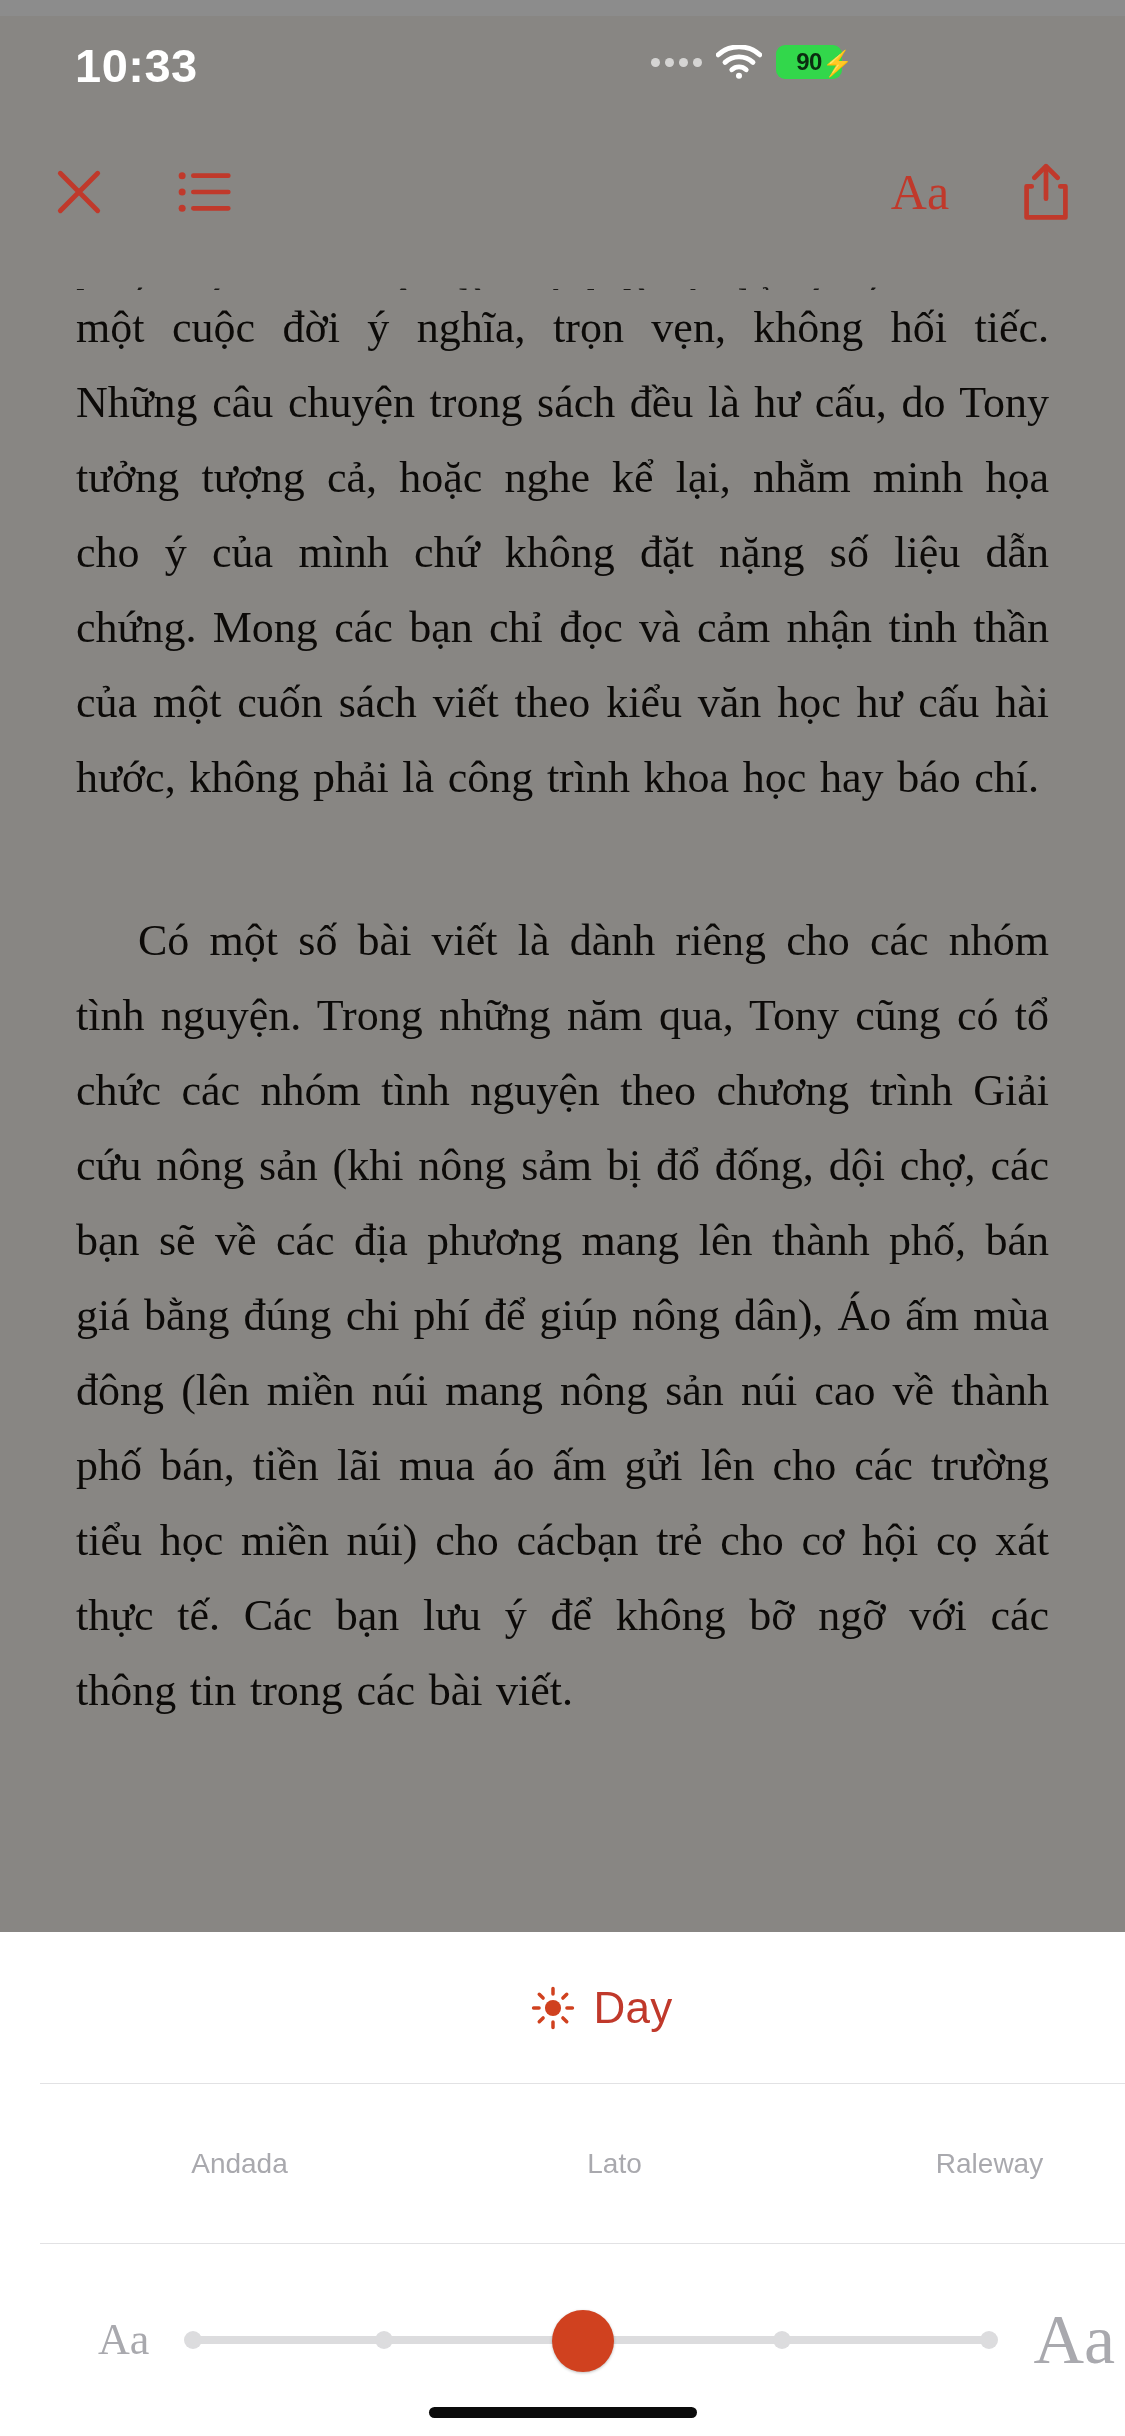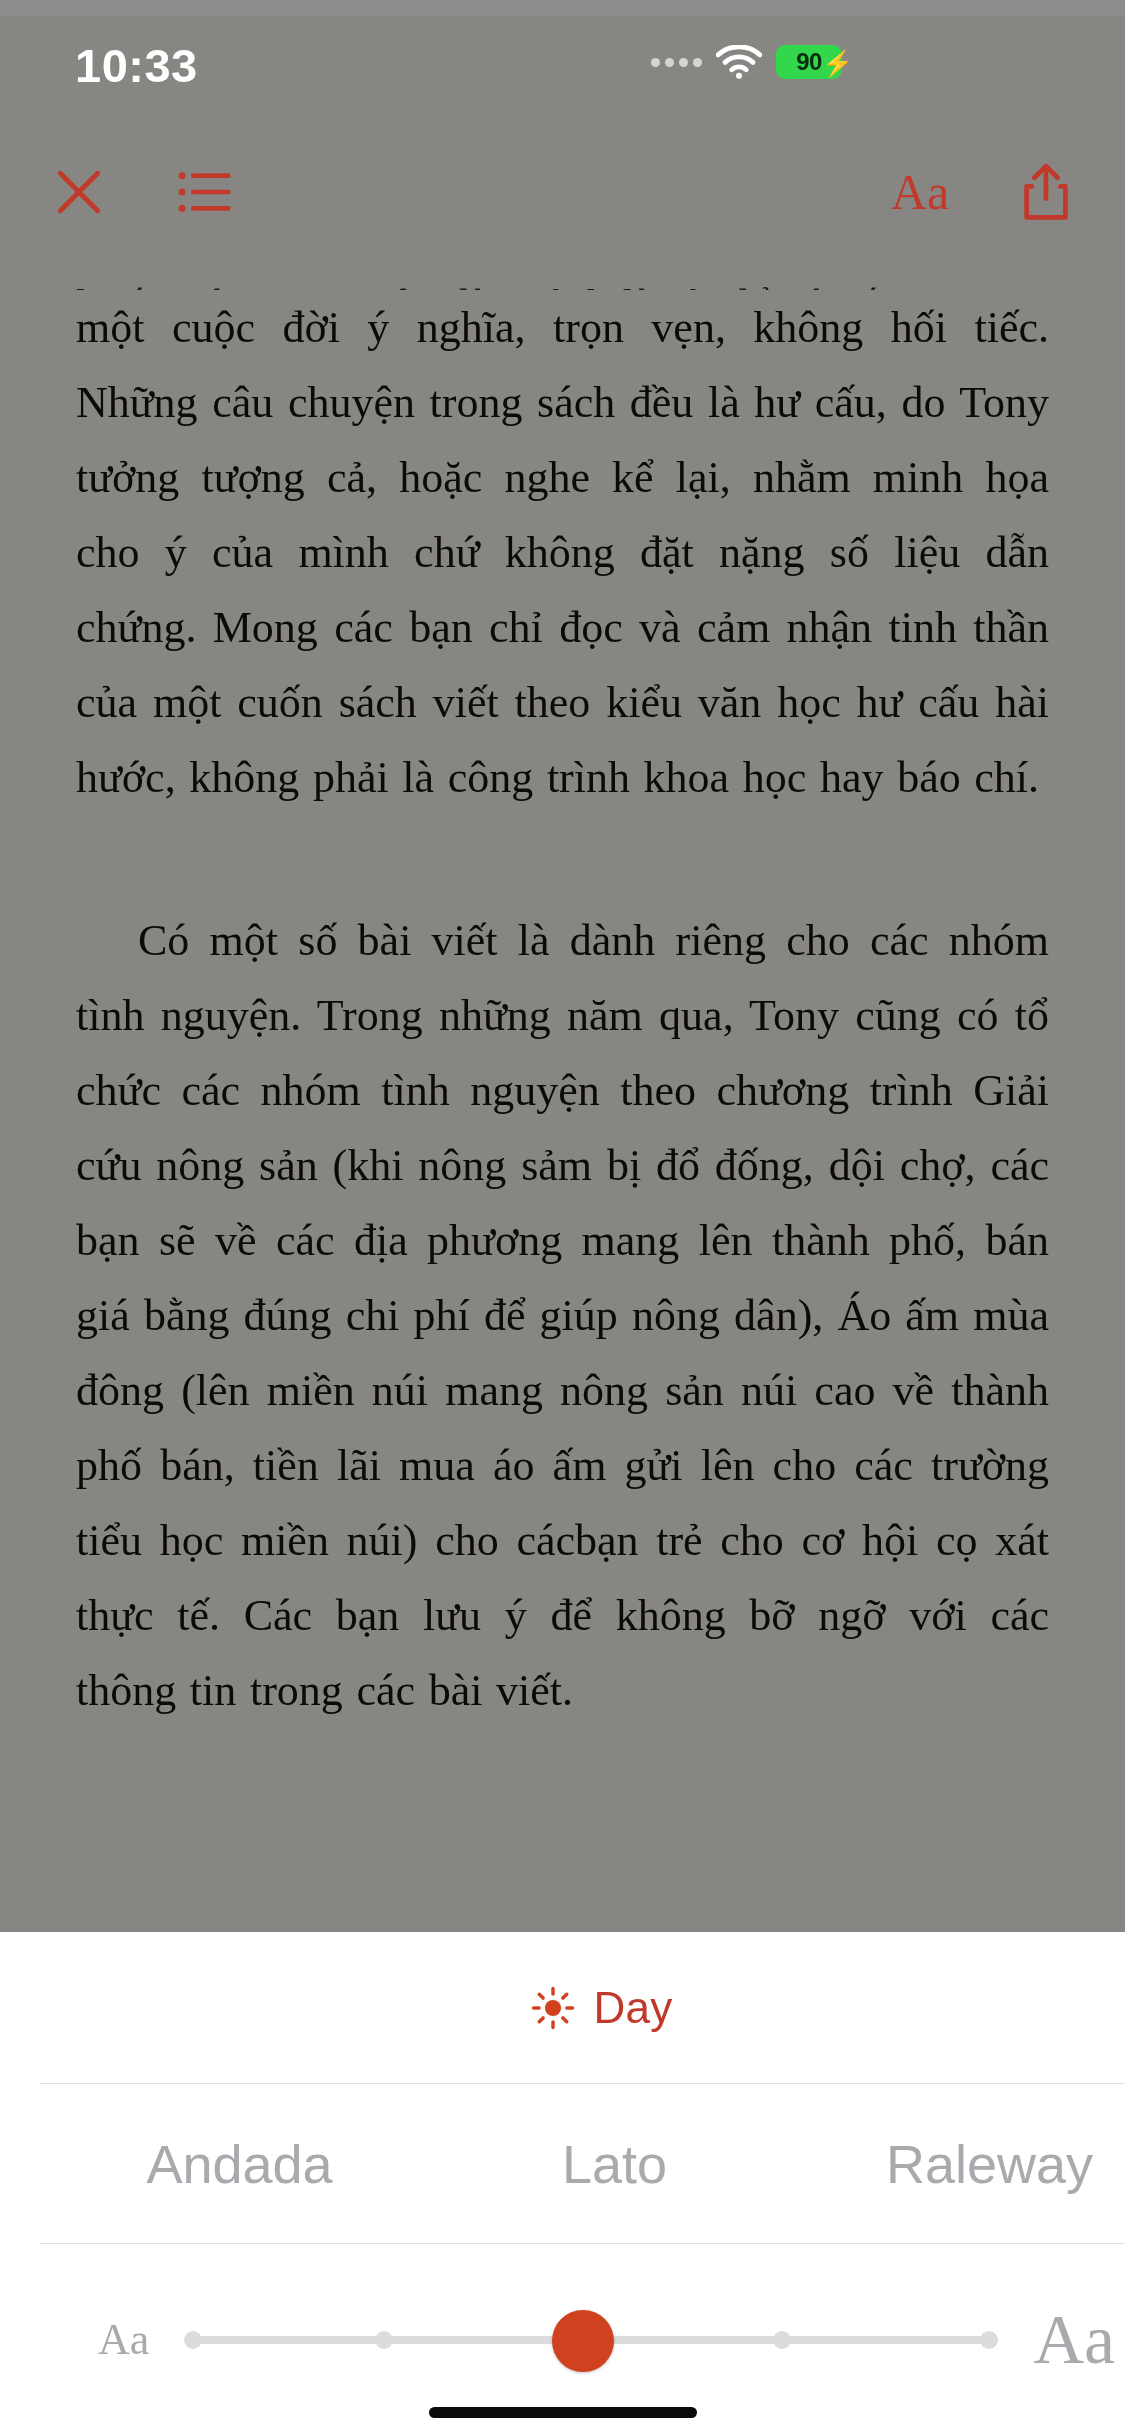--- a/index.html
+++ b/index.html
@@ -177,21 +177,21 @@
   .row-fonts {
     height: 160px;
     border-bottom: 1px solid #e2e2e4;
   }
   .font-cell {
     flex: 1 1 25%;
     height: 160px;
     display: flex;
     align-items: center;
     justify-content: center;
-    font-size: 54px;
+    font-size: 28px;
     color: #a9a9ae;
     padding-left: 24px;
   }
   .font-cell.selected { color: #c0392b; }
 
   .row-size {
     height: 191px;
   }
   .size-small, .size-large {
     font-family: "Liberation Serif", serif;

